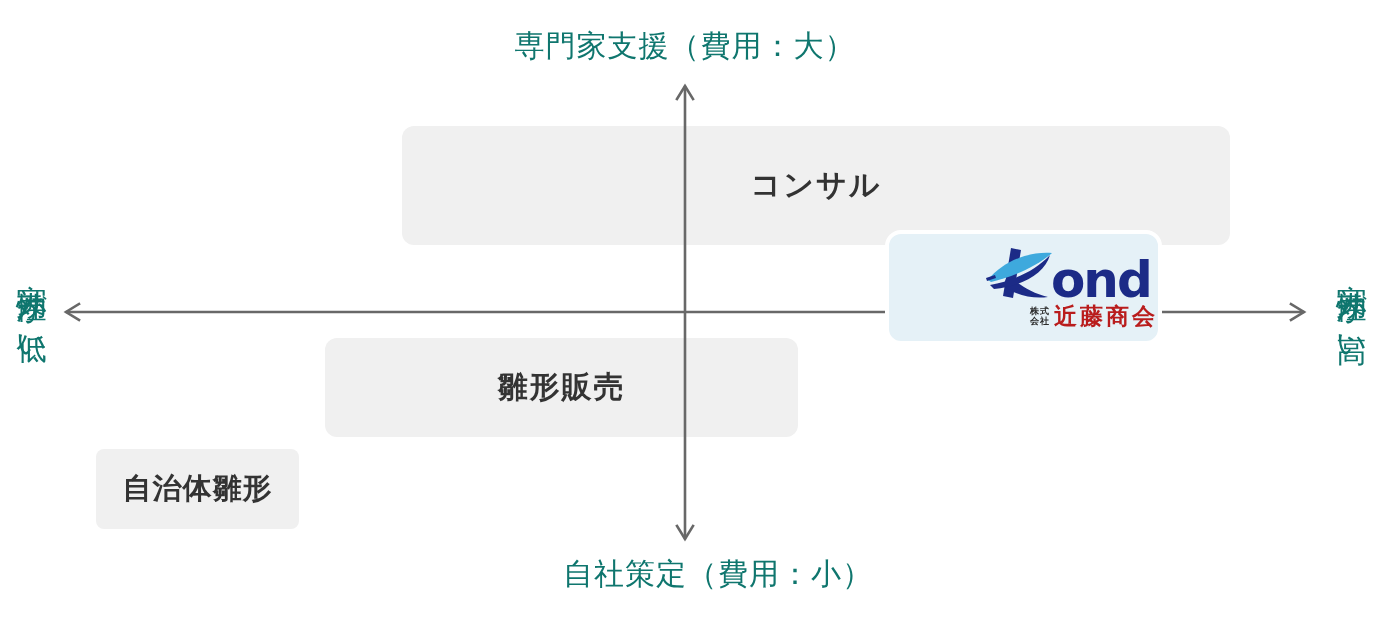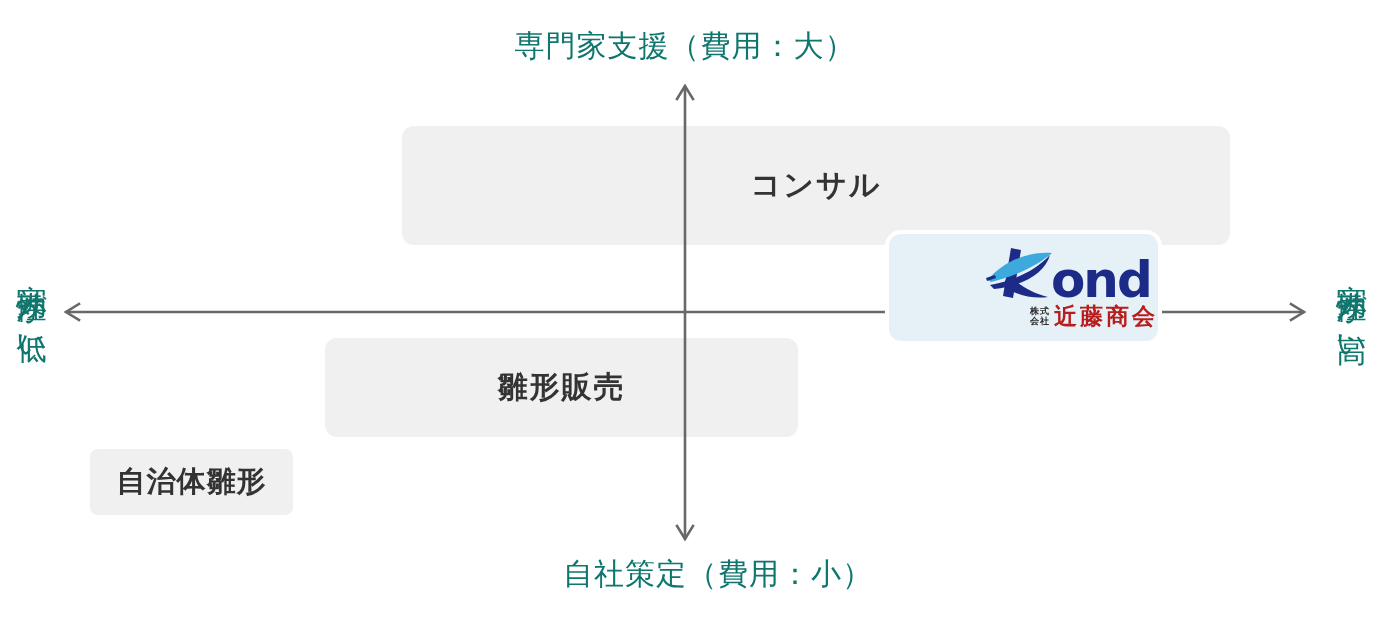--- a/index.html
+++ b/index.html
@@ -46,21 +46,21 @@
   }
   .gbox .gbox-label {
     font-weight: 700;
     font-size: 30px;
     color: #333333;
     letter-spacing: 2px;
     white-space: nowrap;
   }
   .gbox.consul   { left: 402px; top: 126px; width: 828px; height: 119px; }
   .gbox.hinagata { left: 325px; top: 338px; width: 473px; height: 99px;  }
-  .gbox.jichitai { left: 90px;  top: 449px; width: 203px; height: 66px; border-radius: 8px; }
+  .gbox.jichitai { left: 96px;  top: 449px; width: 203px; height: 80px; border-radius: 8px; }
   .gbox.jichitai .gbox-label { font-size: 29px; letter-spacing: 1px; }
   
   .axes-svg {
     position: absolute;
     left: 0; top: 0;
     width: 1378px; height: 624px;
     z-index: 2;
     pointer-events: none;
   }
   

